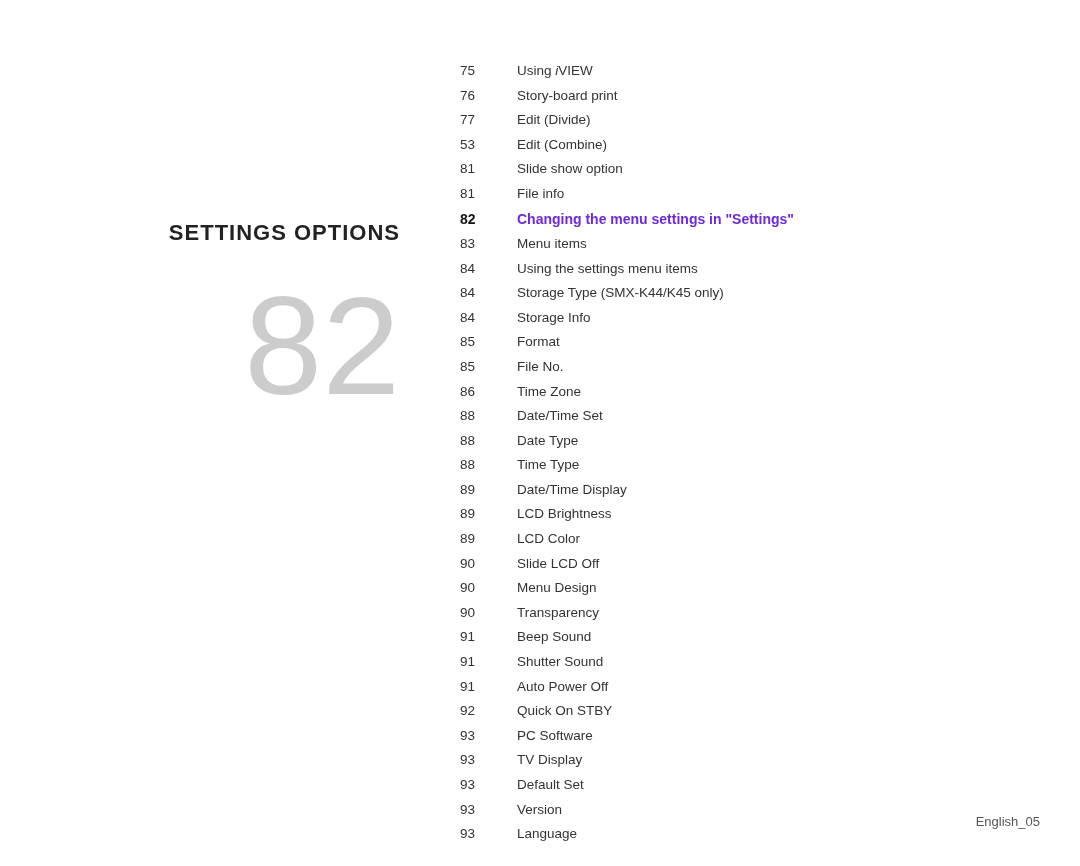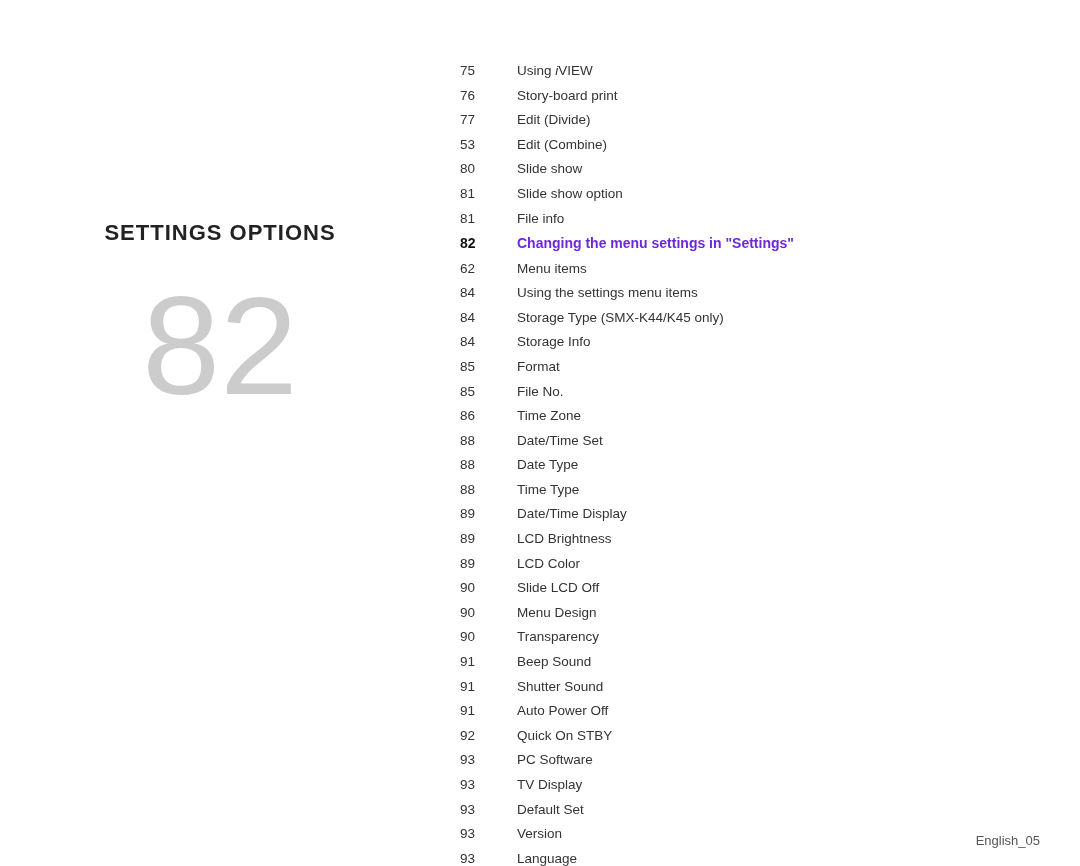--- a/index.html
+++ b/index.html
@@ -22,21 +22,21 @@
       width: 100%;
       height: 100%;
       padding: 60px 40px 40px 40px;
     }
 
     .left-section {
       width: 420px;
       flex-shrink: 0;
       display: flex;
       flex-direction: column;
-      align-items: center;
+      align-items: flex-end;
       padding-right: 60px;
       padding-top: 160px;
     }
 
     .section-title {
       font-size: 22px;
       font-weight: 900;
       color: #222222;
       letter-spacing: 1px;
       text-transform: uppercase;
@@ -94,21 +94,21 @@
       font-size: 14px;
       color: #6d28d9;
     }
 
     .toc-italic {
       font-style: italic;
     }
 
     .footer {
       position: absolute;
-      bottom: 18px;
+      bottom: 37px;
       right: 40px;
       font-size: 13px;
       color: #555555;
       font-weight: 400;
     }
   </style>
 </head>
 <body>
 
 <div class="page-container">
@@ -129,37 +129,33 @@
       </div>
       <div class="toc-entry">
         <span class="toc-number">77</span>
         <span class="toc-text">Edit (Divide)</span>
       </div>
       <div class="toc-entry">
         <span class="toc-number">53</span>
         <span class="toc-text">Edit (Combine)</span>
       </div>
       <div class="toc-entry">
-        <span class="toc-number">80</span>
-        <span class="toc-text">Slide show</span>
-      </div>
-      <div class="toc-entry">
         <span class="toc-number">81</span>
         <span class="toc-text">Slide show option</span>
       </div>
       <div class="toc-entry">
         <span class="toc-number">81</span>
         <span class="toc-text">File info</span>
       </div>
       <div class="toc-entry">
         <span class="toc-number bold">82</span>
         <span class="toc-text bold">Changing the menu settings in "Settings"</span>
       </div>
       <div class="toc-entry">
-        <span class="toc-number">62</span>
+        <span class="toc-number">83</span>
         <span class="toc-text">Menu items</span>
       </div>
       <div class="toc-entry">
         <span class="toc-number">84</span>
         <span class="toc-text">Using the settings menu items</span>
       </div>
       <div class="toc-entry">
         <span class="toc-number">84</span>
         <span class="toc-text">Storage Type (SMX-K44/K45 only)</span>
       </div>

